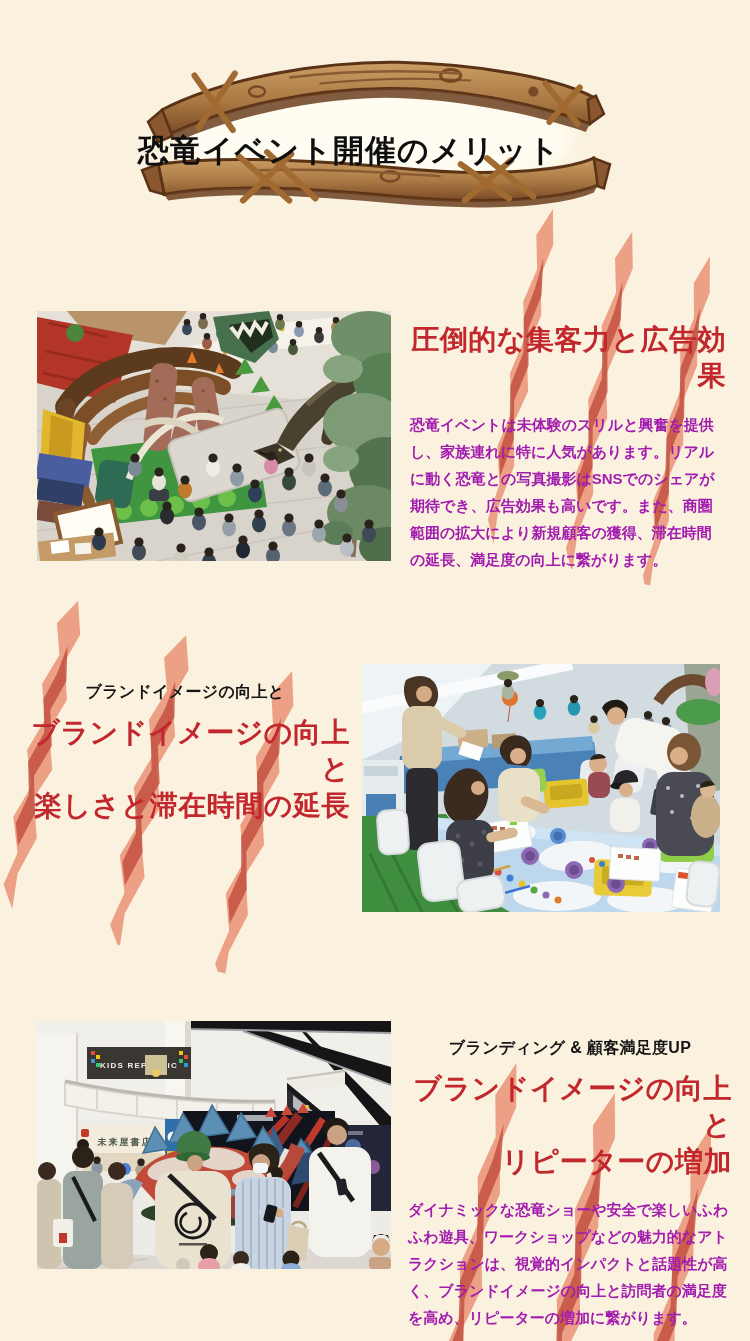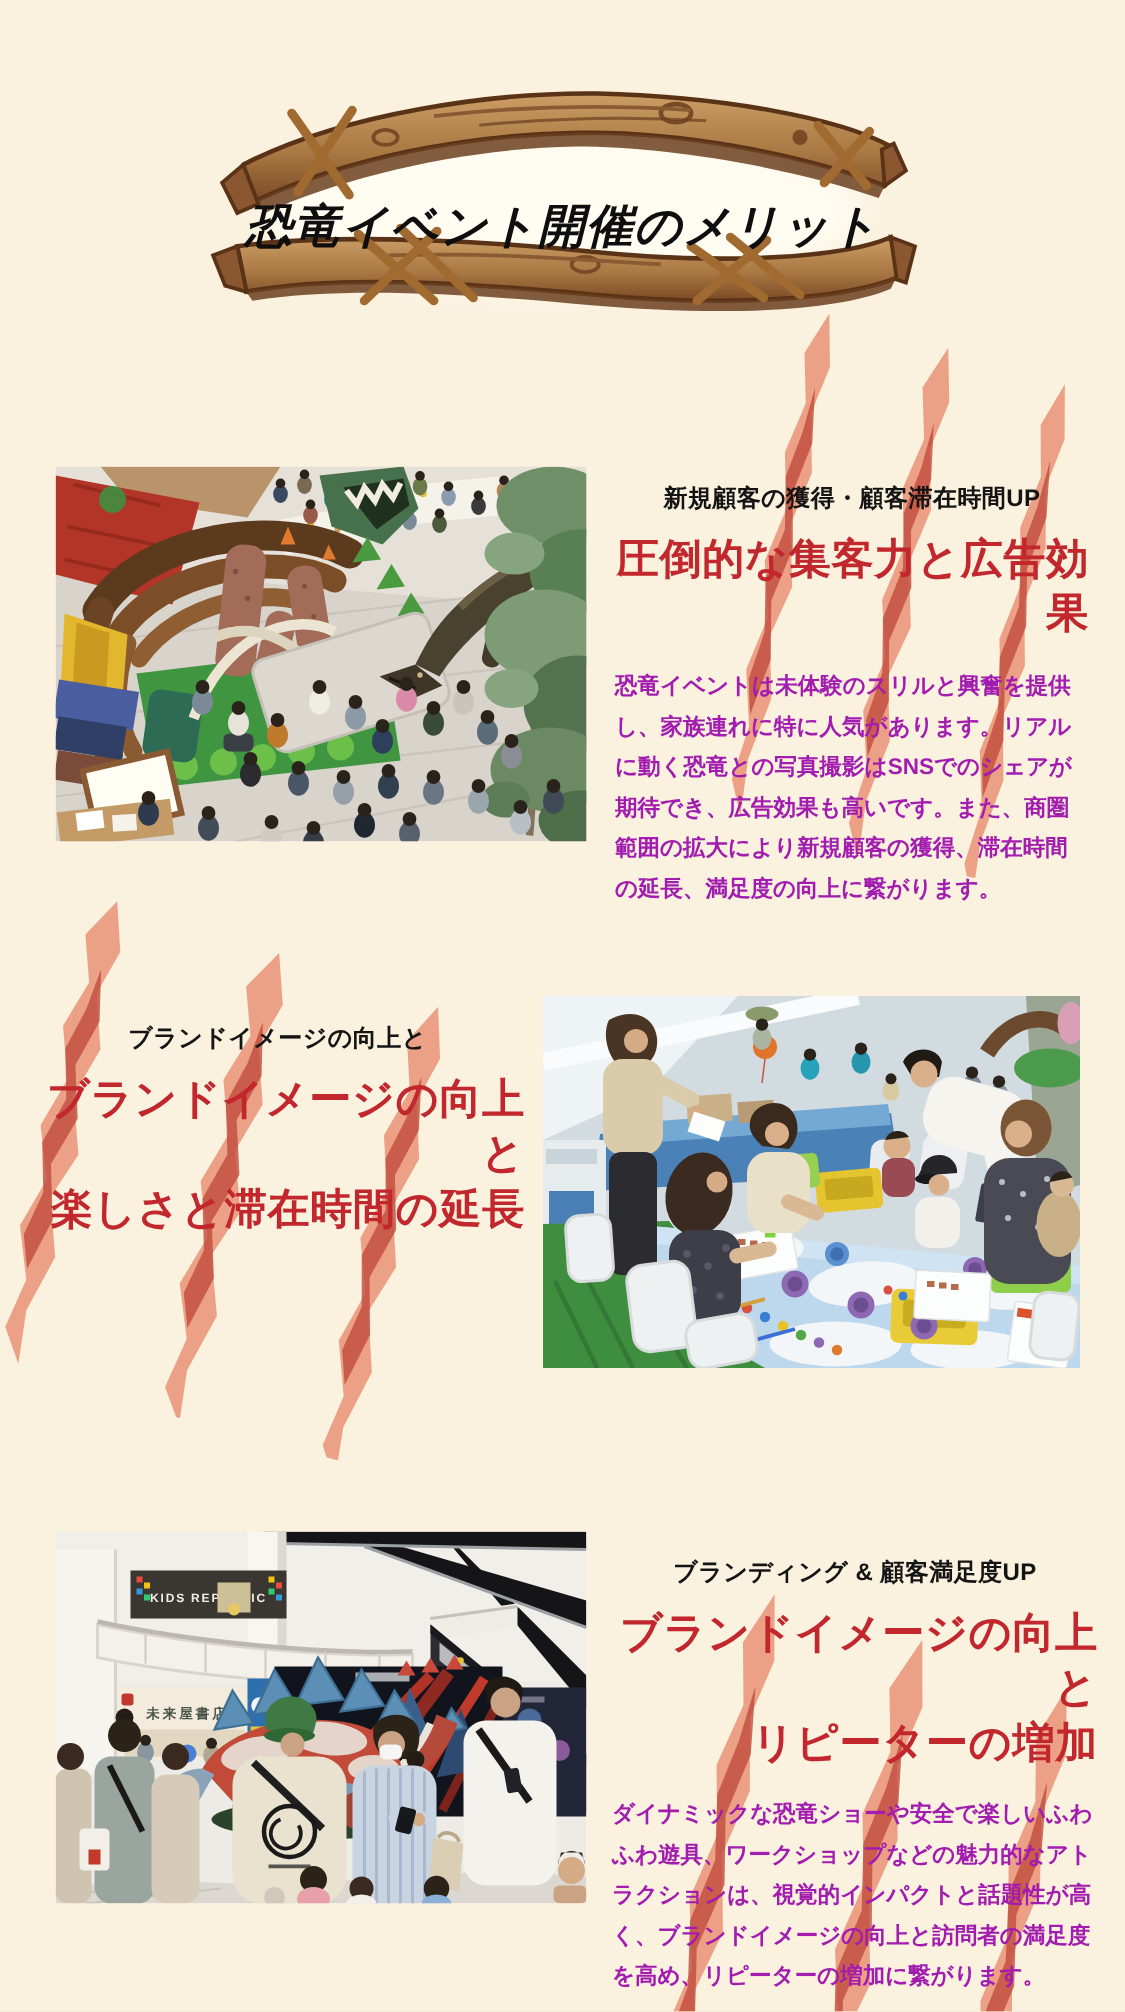--- a/index.html
+++ b/index.html
@@ -8,22 +8,22 @@
     background:var(--bg,#faf1de);
     font-family:"Liberation Sans","DejaVu Sans",sans-serif;
     color:var(--ink,#1c1c1c);
   }
   svg{display:block}
   .defs-hidden{position:absolute;width:0;height:0;overflow:hidden}
   
   .banner{position:absolute;left:138px;top:42px;width:474px;height:192px}
   .banner .banner-art{position:absolute;inset:0;width:100%;height:100%}
   .banner-title{
-    position:absolute;left:0;right:0;top:88px;margin:0;text-align:center;
-    font-size:31px;font-weight:800;color:#0e0e0e;letter-spacing:1px;font-style:italic;
+    position:absolute;left:0;right:0;top:88px;margin:0;
+    font-size:31px;font-weight:800;color:#0e0e0e;letter-spacing:1px;
   }
   
   .claw{position:absolute;pointer-events:none}
   .claw-a{left:516px;top:226px;width:234px;height:348px;transform:rotate(12deg);transform-origin:50% 0}
   .claw-b{left:26px;top:630px;width:322px;height:322px;transform:rotate(15deg);transform-origin:50% 0}
   .claw-c{left:470px;top:1086px;width:292px;height:430px;transform:rotate(13deg);transform-origin:50% 0}
   
   .photo{position:absolute;margin:0;padding:0;overflow:hidden}
   .photo svg{width:100%;height:100%}
   .photo-1{left:37px;top:311px;width:354px;height:250px}
@@ -260,21 +260,20 @@
         <use href="#person" transform="translate(236,236)" fill="#57616d"></use>
           <use href="#person" transform="translate(310,228)" fill="#b8c0c6"></use>
         <use href="#person" transform="translate(332,214)" fill="#3f4a56"></use>
           <use href="#person" transform="translate(144,238)" fill="#d0ccc2"></use>
         <use href="#person" transform="translate(172,242)" fill="#343c46"></use>
       </g>
     </svg>
   </figure>
 
   <div class="copy copy-1">
-    <p class="tagline">新規顧客の獲得・顧客滞在時間UP</p>
     <h2 class="heading">圧倒的な集客力と広告効果</h2>
     <p class="body-text">恐竜イベントは未体験のスリルと興奮を提供し、家族連れに特に人気があります。リアルに動く恐竜との写真撮影はSNSでのシェアが期待でき、広告効果も高いです。また、商圏範囲の拡大により新規顧客の獲得、滞在時間の延長、満足度の向上に繋がります。</p>
   </div>
 
   <div class="copy copy-2">
     <p class="tagline">ブランドイメージの向上と</p>
     <h2 class="heading">ブランドイメージの向上と
 楽しさと滞在時間の延長</h2>
   </div>
 

